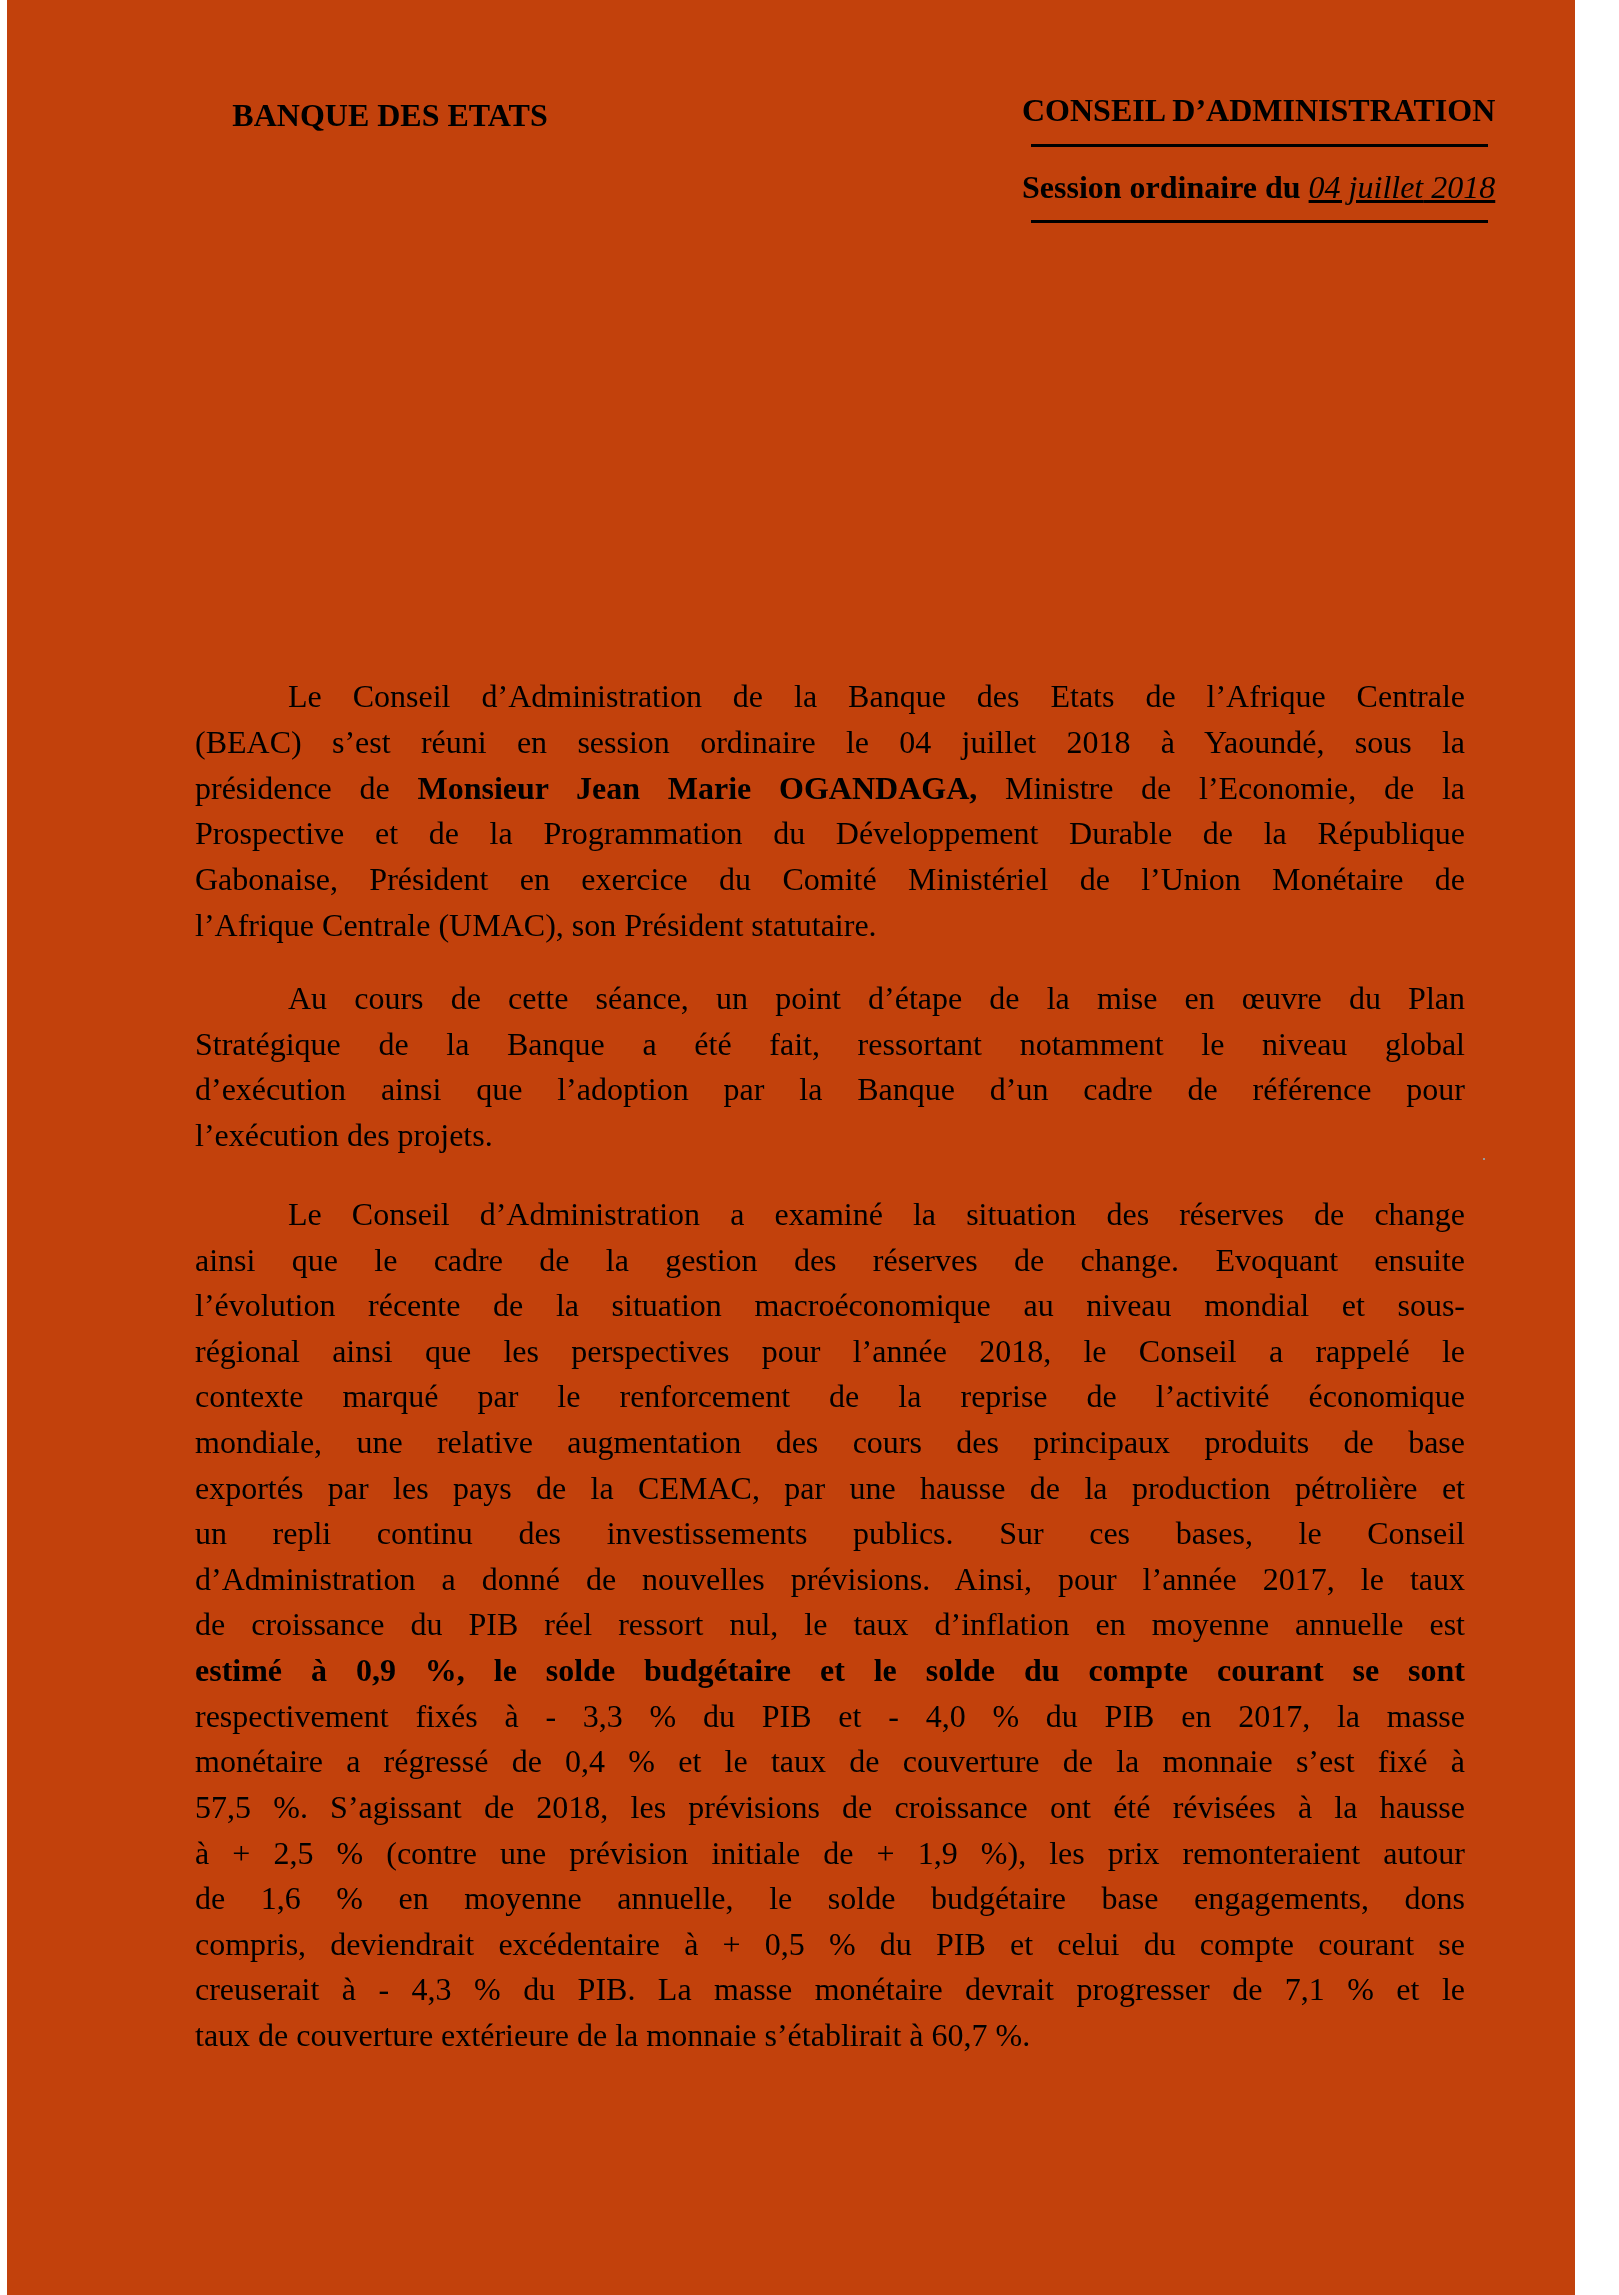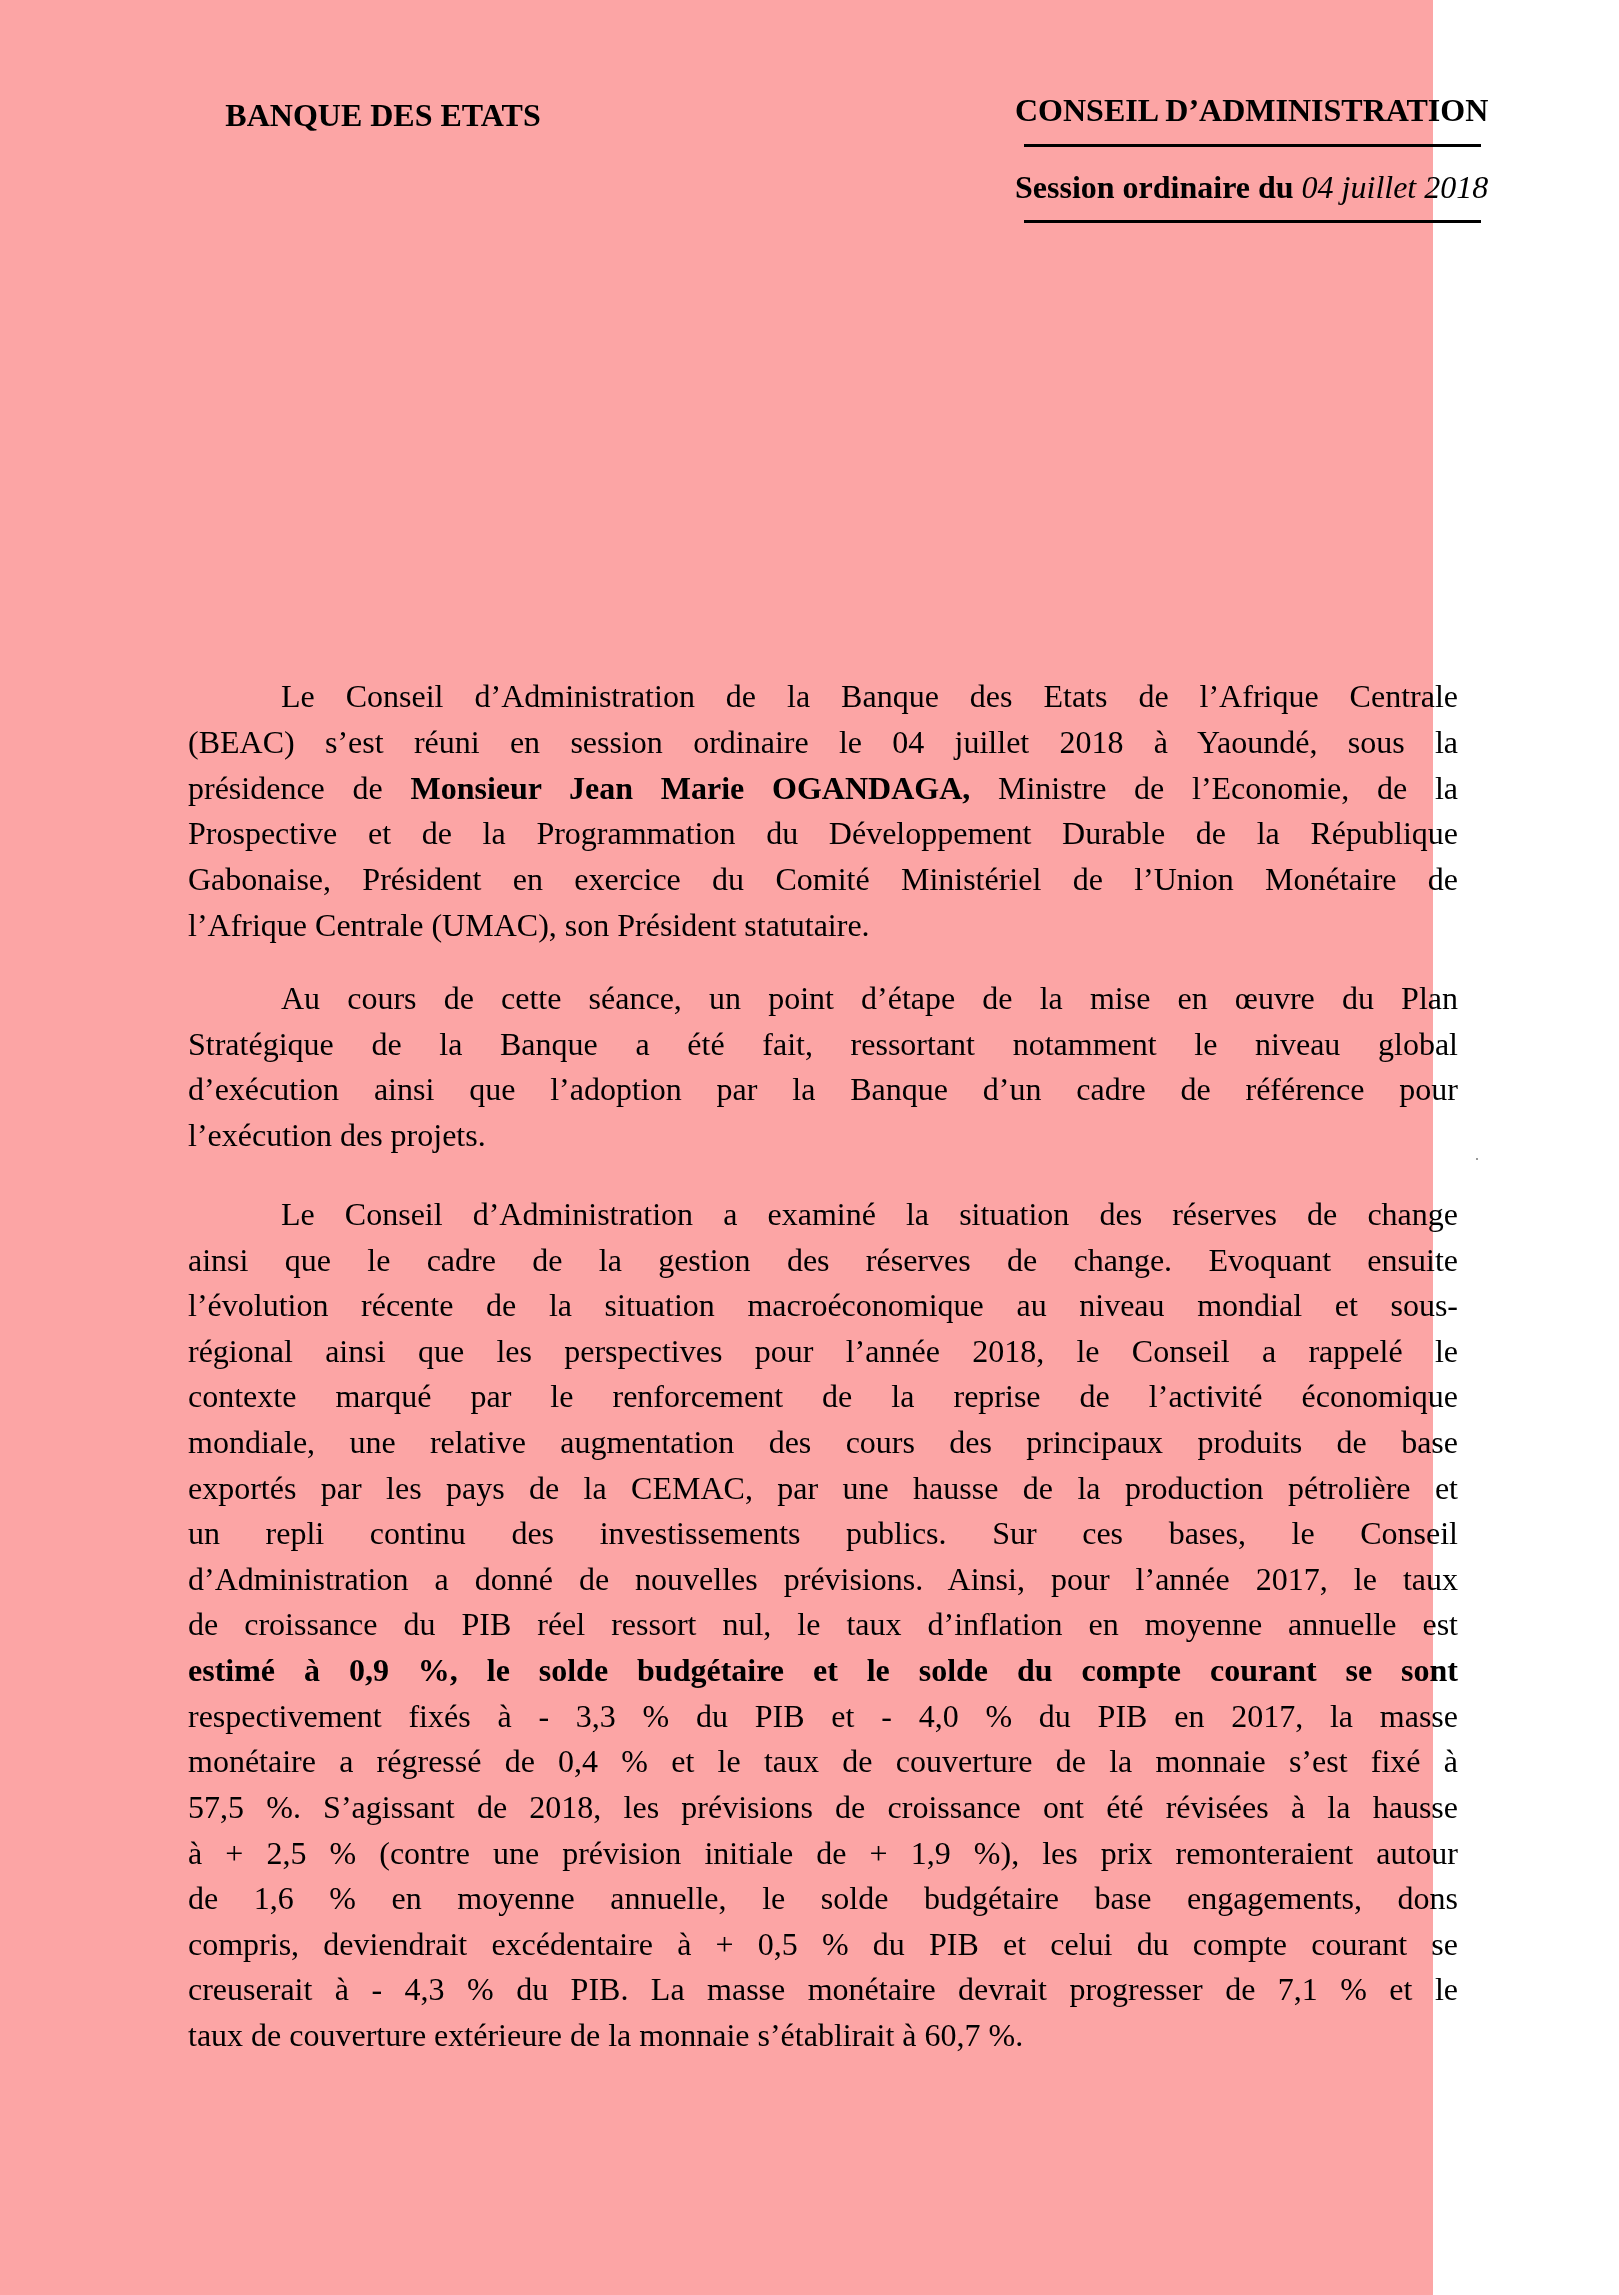--- a/index.html
+++ b/index.html
@@ -1,28 +1,28 @@
 <!DOCTYPE html>
 <html style="font-size:7.8px"><head>
   <meta charset="utf-8">
   <style>
     html, body { margin: 0; padding: 0; background: #ffffff; }
     body { width: 1620px; height: 2295px; position: relative; overflow: hidden; color: #000; font-family: "Liberation Serif", "DejaVu Serif", serif; }
-    .page { position: absolute; left: 0; top: 0; width: 1433px; height: 2295px; background: #fca5a5; }
+    .page { position: absolute; left: 7px; top: 0; width: 1568px; height: 2295px; background: #c2410c; }
 
     .hdr-left { position: absolute; left: 167px; top: 96px; width: 432px; text-align: center; font-weight: bold; font-size: 32px; line-height: 38px; }
     .hdr-left div { white-space: nowrap; }
 
     .hdr-right { position: absolute; left: 1015px; top: 91px; width: 471px; text-align: center; font-weight: bold; font-size: 32px; }
     .hdr-right .council { position: absolute; left: 0; top: 0; width: 471px; line-height: 39px; white-space: nowrap; }
     .hdr-right .rule { position: absolute; left: 8.8px; width: 457px; height: 3.4px; background: #000; }
     .hdr-right .rule1 { top: 53px; }
     .hdr-right .session { position: absolute; left: 0; top: 77px; width: 471px; line-height: 39px; white-space: nowrap; }
     .hdr-right .rule2 { top: 129px; }
-    .session .date { font-style: italic; font-weight: normal; }
+    .session .date { font-style: italic; font-weight: normal; text-decoration: underline; }
 
     .title { position: absolute; left: 508px; top: 444px; width: 606px; text-align: center; font-weight: bold; font-size: 39px; line-height: 49px; white-space: nowrap; }
     .title span { border-bottom: 3.4px solid #000; padding-bottom: 0; }
 
     .body-text { position: absolute; left: 188px; width: 1270px; font-size: 32px; }
     .line { position: absolute; left: 0; width: 1270px; height: 44px; line-height: 44px; white-space: nowrap; text-align: justify; text-align-last: justify; }
     .line.indent { left: 93px; width: 1177px; }
     .line.last { text-align-last: left; }
     .line b { font-weight: bold; }
 

